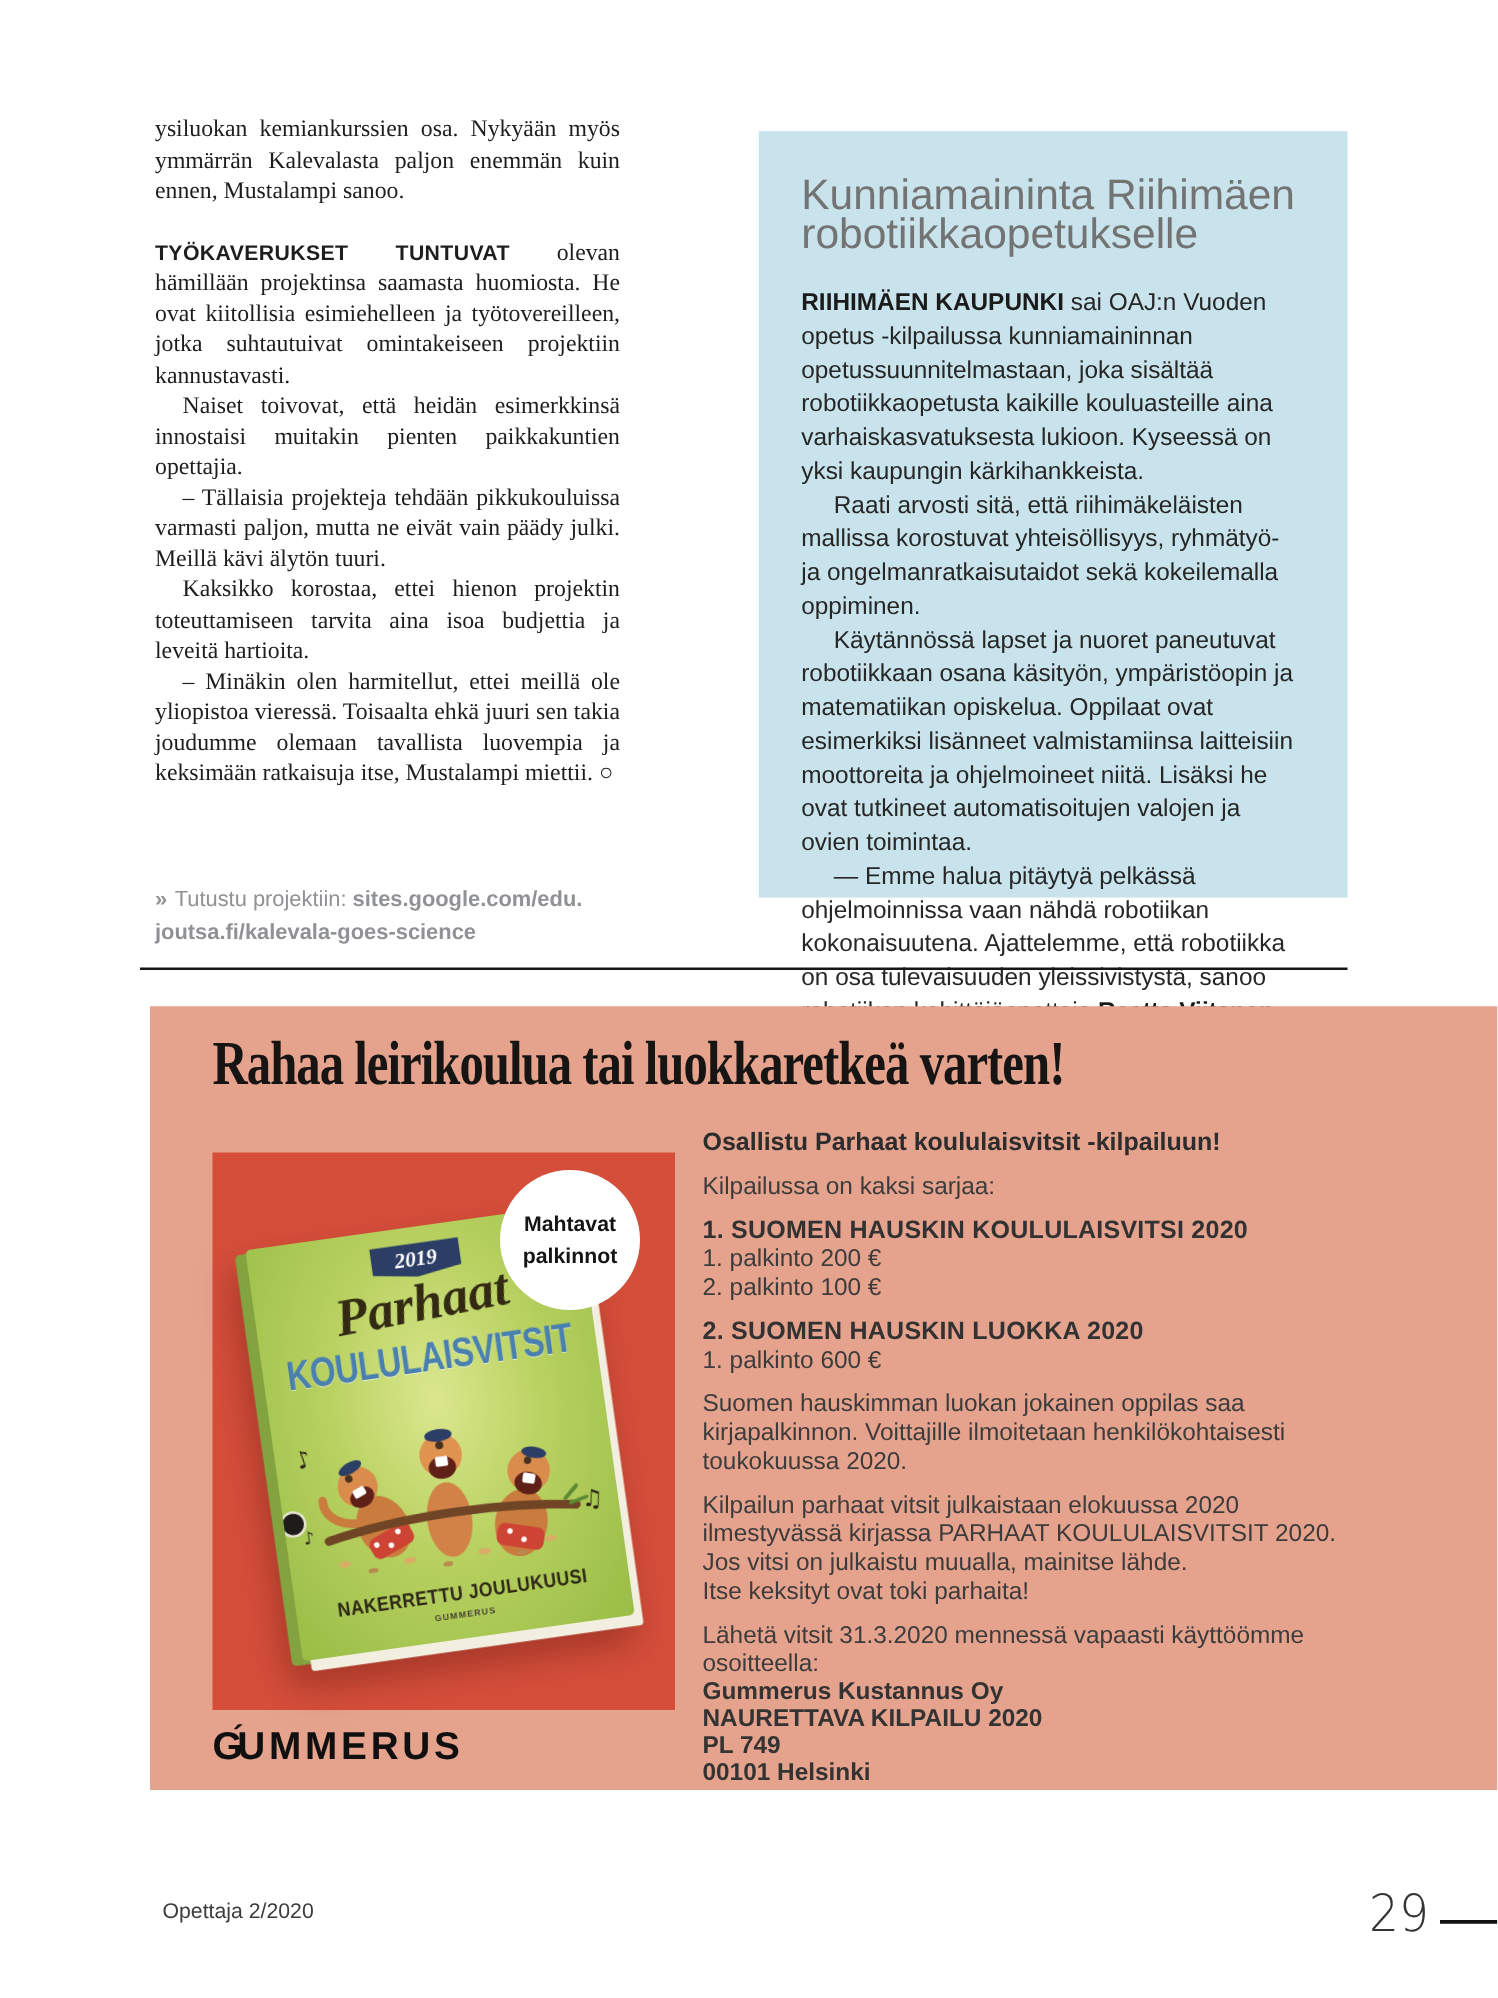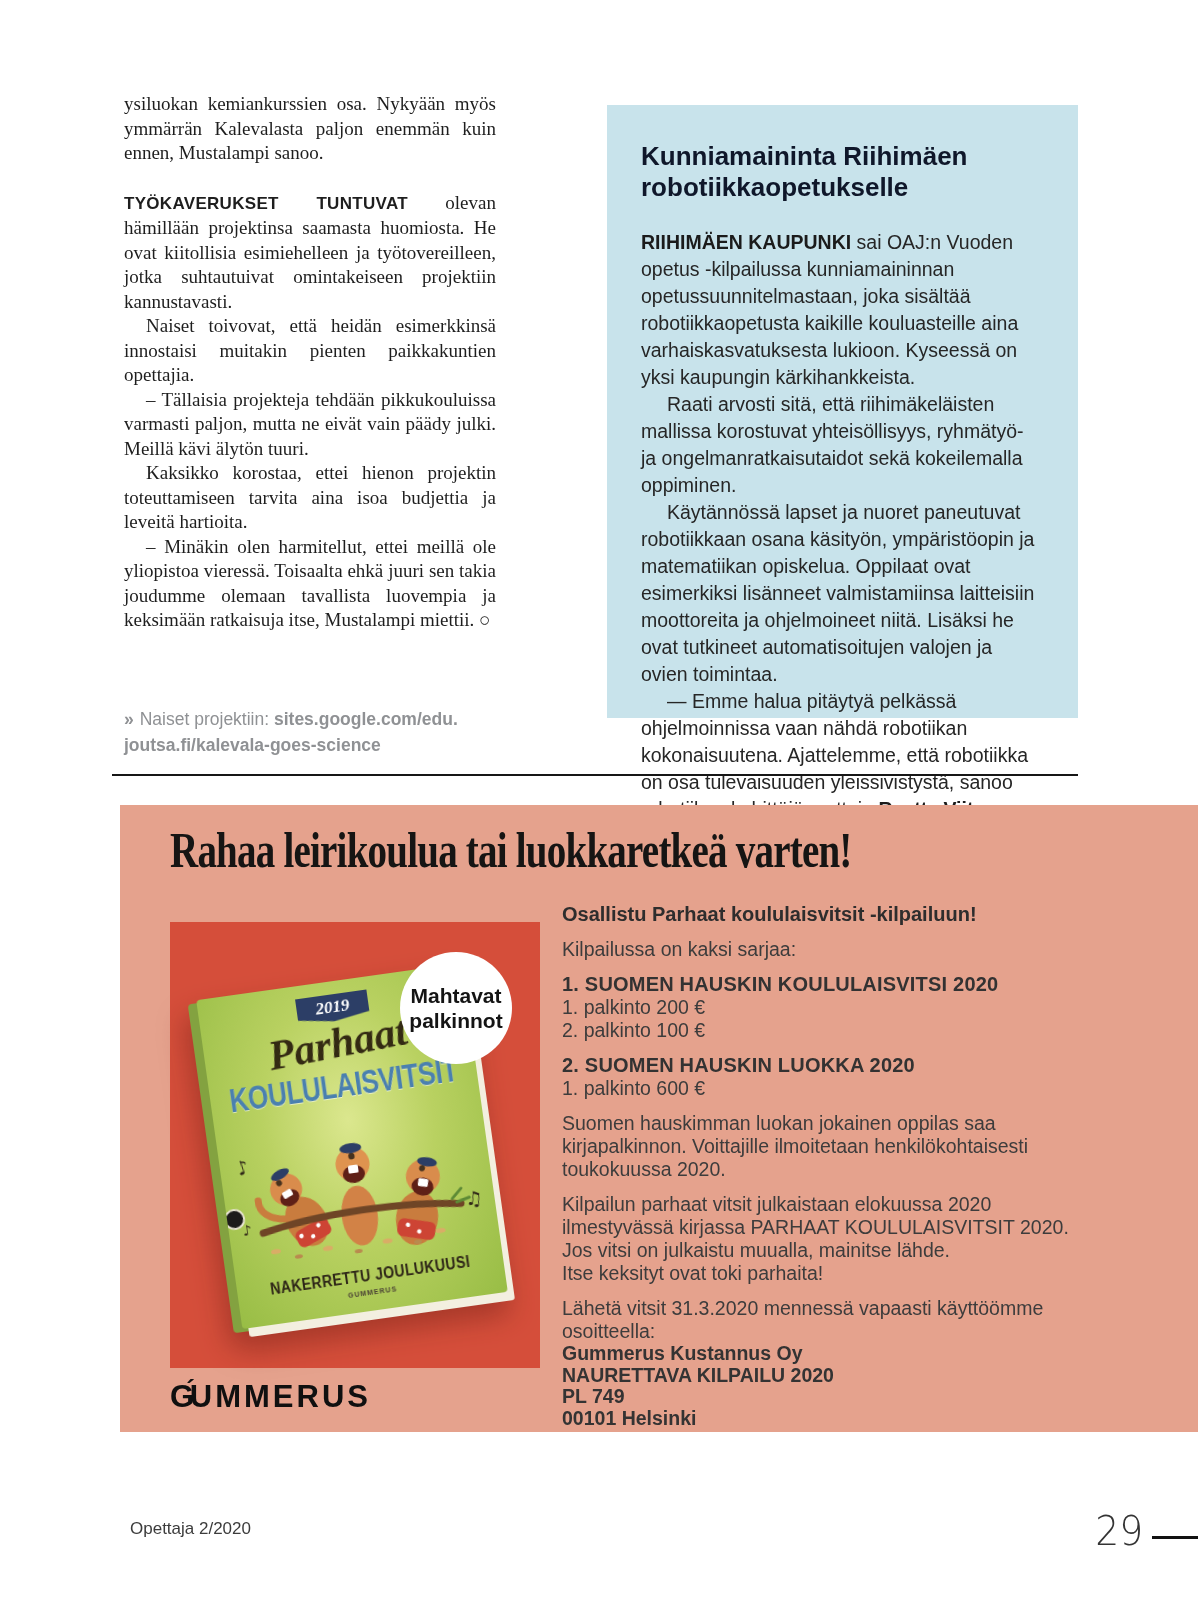--- a/index.html
+++ b/index.html
@@ -27,41 +27,41 @@
 
   .article-link{position:absolute;left:124px;top:680px;width:372px;
            font-size:17.5px;line-height:26px;color:var(--link-gray);white-space:pre-line;}
   .article-link .marker{font-weight:700;margin-right:6px;}
   .article-link .url{font-weight:700;}
 
   
   .infobox{position:absolute;left:607px;top:105px;width:471px;height:613px;
            background:var(--infobox-bg);box-sizing:border-box;padding:36px 34px 0 34px;
            color:#262626;}
-  .infobox h2{margin:0 0 26px 0;font-size:26px;line-height:31px;font-weight:700;color:#0f172a;}
+  .infobox h2{margin:0 0 26px 0;font-size:34px;line-height:31px;font-weight:400;color:#737373;}
   .infobox .body{font-size:19.5px;line-height:27px;hyphens:auto;}
   .infobox .body p{margin:0;}
   .infobox .body p.indent{text-indent:26px;}
   .infobox .body b{font-weight:700;color:#1b1b1b;}
 
   
   .divider{position:absolute;left:112px;top:774px;width:966px;height:2px;background:#161616;}
 
   
   .ad{position:absolute;left:120px;top:805px;width:1146px;height:627px;background:var(--ad-bg);}
   .ad-headline{position:absolute;left:50px;top:18px;white-space:nowrap;
            font-family:"Liberation Serif",serif;font-weight:700;font-size:50px;line-height:54px;
            color:#161514;letter-spacing:-1px;transform:scaleX(.78);transform-origin:left top;}
 
   .book-panel{position:absolute;left:50px;top:117px;width:370px;height:446px;
            background:var(--book-panel-bg);}
 
-  .badge{position:absolute;left:230px;top:30px;width:112px;height:112px;border-radius:50%;
+  .badge{position:absolute;left:230px;top:14px;width:112px;height:112px;border-radius:50%;
            background:#fff;display:flex;align-items:center;justify-content:center;text-align:center;
-           font-weight:700;font-size:21px;line-height:25px;color:#141414;white-space:pre-line;}
+           font-weight:700;font-size:17px;line-height:25px;color:#141414;white-space:pre-line;}
 
   .book{position:absolute;left:48px;top:58px;width:268px;height:332px;
            transform:rotate(-8deg);transform-origin:center;
            filter:drop-shadow(-6px 14px 14px rgba(80,15,8,.35));}
   .book .spine{position:absolute;left:-9px;top:3px;width:22px;height:100%;background:#83a240;border-radius:4px;}
   .book .pages{position:absolute;left:6px;top:9px;width:100%;height:100%;background:#f3efe0;border-radius:3px;}
   .book .cover{position:absolute;inset:0;border-radius:4px;overflow:hidden;
            background:radial-gradient(ellipse at 50% 42%, #dbe78e 0%, #b9d161 45%, #98bd45 100%);}
   .year-badge{position:absolute;left:50%;top:13px;transform:translateX(-50%);
            width:72px;height:27px;background:#2c3e66;color:#fff;text-align:center;
@@ -115,21 +115,21 @@
   <div class="article">
       <p>ysiluokan kemiankurssien osa. Nykyään myös ymmärrän Kalevalasta paljon enemmän kuin ennen, Mustalampi sanoo.</p>
       <p class="spaced"><b class="lead-in">TYÖKAVERUKSET TUNTUVAT</b> olevan hämillään projektinsa saamasta huomiosta. He ovat kiitollisia esimiehelleen ja työtovereilleen, jotka suhtautuivat omintakeiseen projektiin kannustavasti.</p>
       <p class="indent">Naiset toivovat, että heidän esimerkkinsä innostaisi muitakin pienten paikkakuntien opettajia.</p>
       <p class="indent">– Tällaisia projekteja tehdään pikkukouluissa varmasti paljon, mutta ne eivät vain päädy julki. Meillä kävi älytön tuuri.</p>
       <p class="indent">Kaksikko korostaa, ettei hienon projektin toteuttamiseen tarvita aina isoa budjettia ja leveitä hartioita.</p>
       <p class="indent">– Minäkin olen harmitellut, ettei meillä ole yliopistoa vieressä. Toisaalta ehkä juuri sen takia joudumme olemaan tavallista luovempia ja keksimään ratkaisuja itse, Mustalampi miettii. ○</p>
     </div>
 
   <div class="article-link">
-    <span class="marker">»</span><span>Naiset projektiin: </span><span class="url">sites.google.com/edu.
+    <span class="marker">»</span><span>Tutustu projektiin: </span><span class="url">sites.google.com/edu.
 joutsa.fi/kalevala-goes-science</span>
   </div>
 
   <div class="infobox">
     <h2>Kunniamaininta Riihimäen robotiikkaopetukselle</h2>
     <div class="body">
         <p><b class="lead-in">RIIHIMÄEN KAUPUNKI</b> sai OAJ:n Vuoden opetus -kilpailussa kunniamaininnan opetussuunnitelmastaan, joka sisältää robotiikkaopetusta kaikille kouluasteille aina varhaiskasvatuksesta lukioon. Kyseessä on yksi kaupungin kärkihankkeista.</p>
         <p class="indent">Raati arvosti sitä, että riihimäkeläisten mallissa korostuvat yhteisöllisyys, ryhmätyö- ja ongelmanratkaisutaidot sekä kokeilemalla oppiminen.</p>
         <p class="indent">Käytännössä lapset ja nuoret paneutuvat robotiikkaan osana käsityön, ympäristöopin ja matematiikan opiskelua. Oppilaat ovat esimerkiksi lisänneet valmistamiinsa laitteisiin moottoreita ja ohjelmoineet niitä. Lisäksi he ovat tutkineet automatisoitujen valojen ja ovien toimintaa.</p>
         <p class="indent">— Emme halua pitäytyä pelkässä ohjelmoinnissa vaan nähdä robotiikan kokonaisuutena. Ajattelemme, että robotiikka on osa tulevaisuuden yleissivistystä, sanoo robotiikan kehittäjäopettaja <b>Reetta Viitanen</b>.</p>

